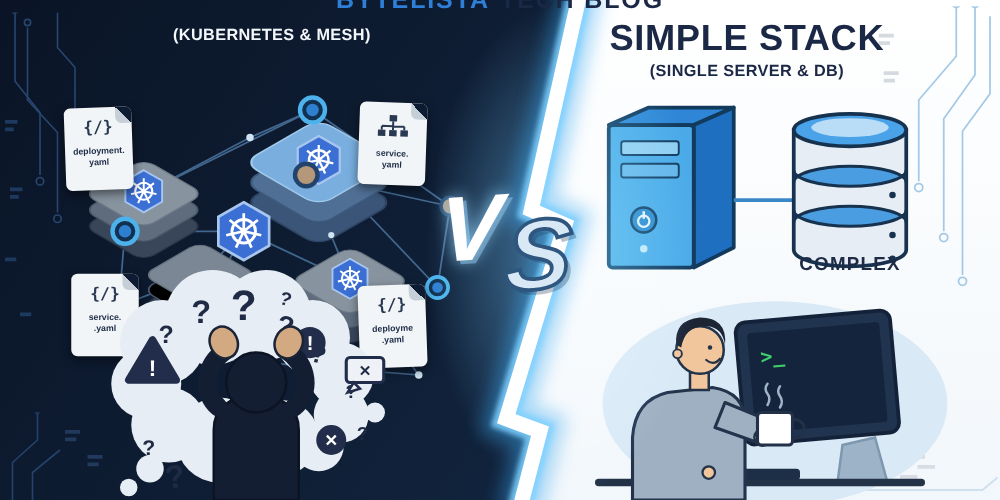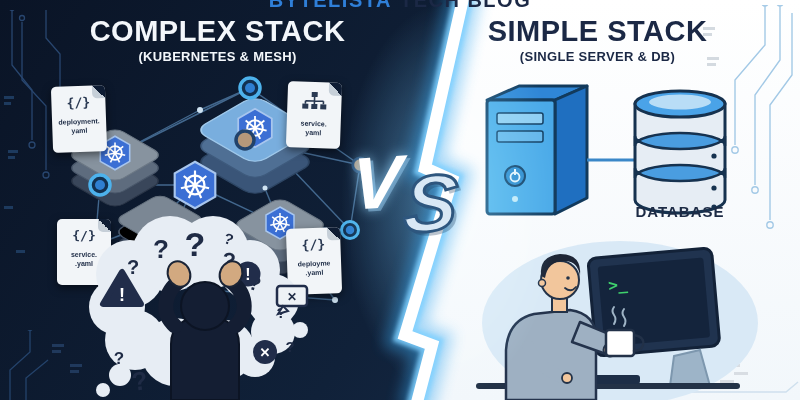--- a/index.html
+++ b/index.html
@@ -106,21 +106,21 @@
       <path d="M160,22 L160,118 A45,13 0 0 0 250,118 L250,22 Z" fill="#e6edf4" stroke="#16324f" stroke-width="3"></path>
       <path d="M160,54 A45,13 0 0 0 250,54 L250,64 A45,13 0 0 0 160,64 Z" fill="#4a9de0" stroke="#16324f" stroke-width="2.5"></path>
       <path d="M160,86 A45,13 0 0 0 250,86 L250,96 A45,13 0 0 0 160,96 Z" fill="#4a9de0" stroke="#16324f" stroke-width="2.5"></path>
       <ellipse cx="205" cy="22" rx="45" ry="13" fill="#4aa3e8" stroke="#16324f" stroke-width="3"></ellipse>
       <ellipse cx="205" cy="20" rx="31" ry="7.5" fill="#b9ddf6"></ellipse>
       <circle cx="239" cy="74" r="2.6" fill="#16324f"></circle>
       <circle cx="239" cy="106" r="2.6" fill="#16324f"></circle>
       <circle cx="239" cy="125" r="2.6" fill="#16324f"></circle>
     </g>
   </svg>
-  <div class="abs" id="db-label">DATABASE</div>
+  <div class="abs" id="db-label">COMPLEX</div>
 
   <svg class="abs" style="left:468px;top:228px" width="290" height="172" viewBox="0 0 290 172">
     <ellipse cx="152" cy="95" rx="138" ry="82" fill="#d9e9f6"></ellipse>
     <g transform="translate(187,87) rotate(-5)">
       <rect x="-62" y="-62" width="124" height="98" rx="8" fill="#20334f" stroke="#132238" stroke-width="3"></rect>
       <rect x="-53" y="-53" width="106" height="80" rx="3" fill="#14243c"></rect>
       <text x="-44" y="-28" fill="#3fd06c" font-family="DejaVu Sans Mono,monospace" font-weight="bold" font-size="16">&gt;_</text>
     </g>
     <path d="M206,128 L232,122 L242,158 L202,158 Z" fill="#9db4c8" stroke="#7d97ae" stroke-width="2"></path>
     <rect x="8" y="155" width="264" height="6" rx="3" fill="#233247"></rect>
@@ -176,21 +176,20 @@
     </g>
     <g fill="#20395c">
       <rect x="52" y="14" width="12" height="3"></rect>
         <rect x="52" y="20" width="9" height="3"></rect>
       <rect x="70" y="34" width="12" height="3"></rect>
         <rect x="70" y="40" width="9" height="3"></rect>
     </g>
   </svg>
 
   <div class="abs title-block" id="left-titles">
-    <div class="big-title">COMPLEX STACK</div>
     <div class="sub-title">(KUBERNETES &amp; MESH)</div>
   </div>
 
   <svg class="abs" style="left:40px;top:70px" width="350" height="260" viewBox="0 0 350 260">
     <defs>
       <g id="k8s">
         <path d="M0,-16 L14,-8 L14,8 L0,16 L-14,8 L-14,-8 Z" fill="#3b6fd4" stroke="#a8c6ee" stroke-width="1.5"></path>
         <circle r="6.5" fill="none" stroke="#ffffff" stroke-width="1.6"></circle>
         <g stroke="#ffffff" stroke-width="1.5">
           <line x1="0" y1="0" x2="0" y2="-10"></line>

